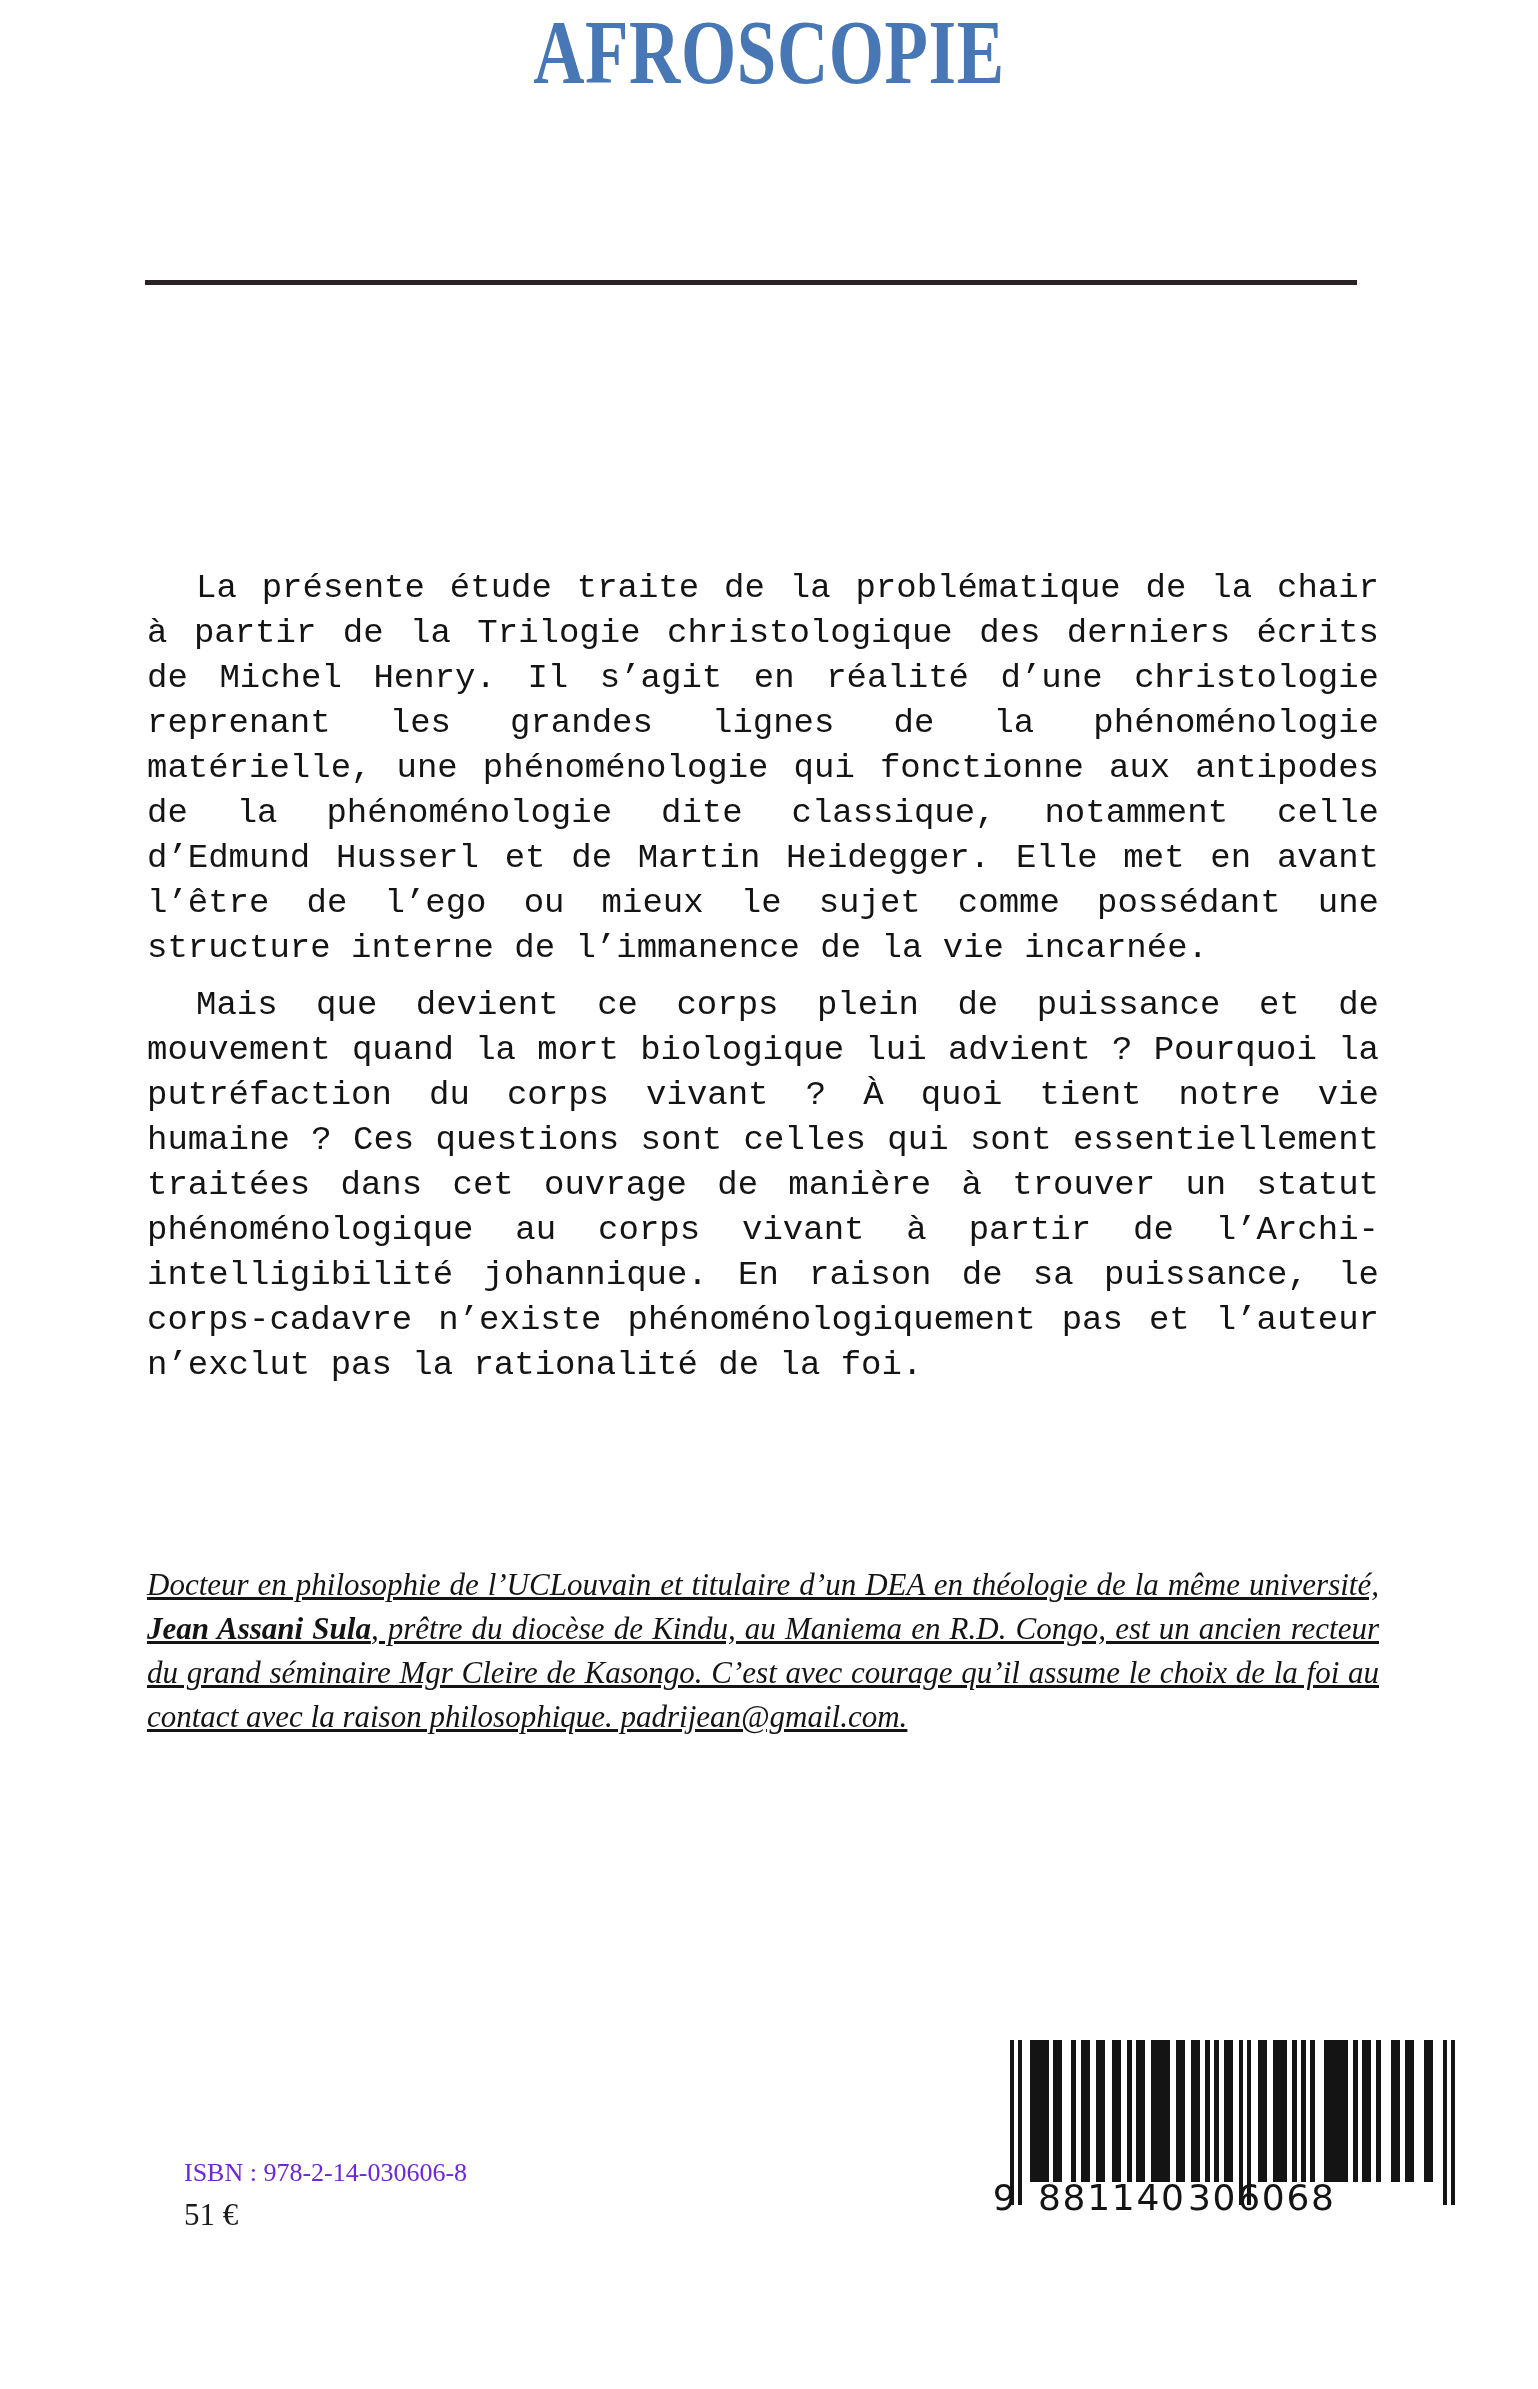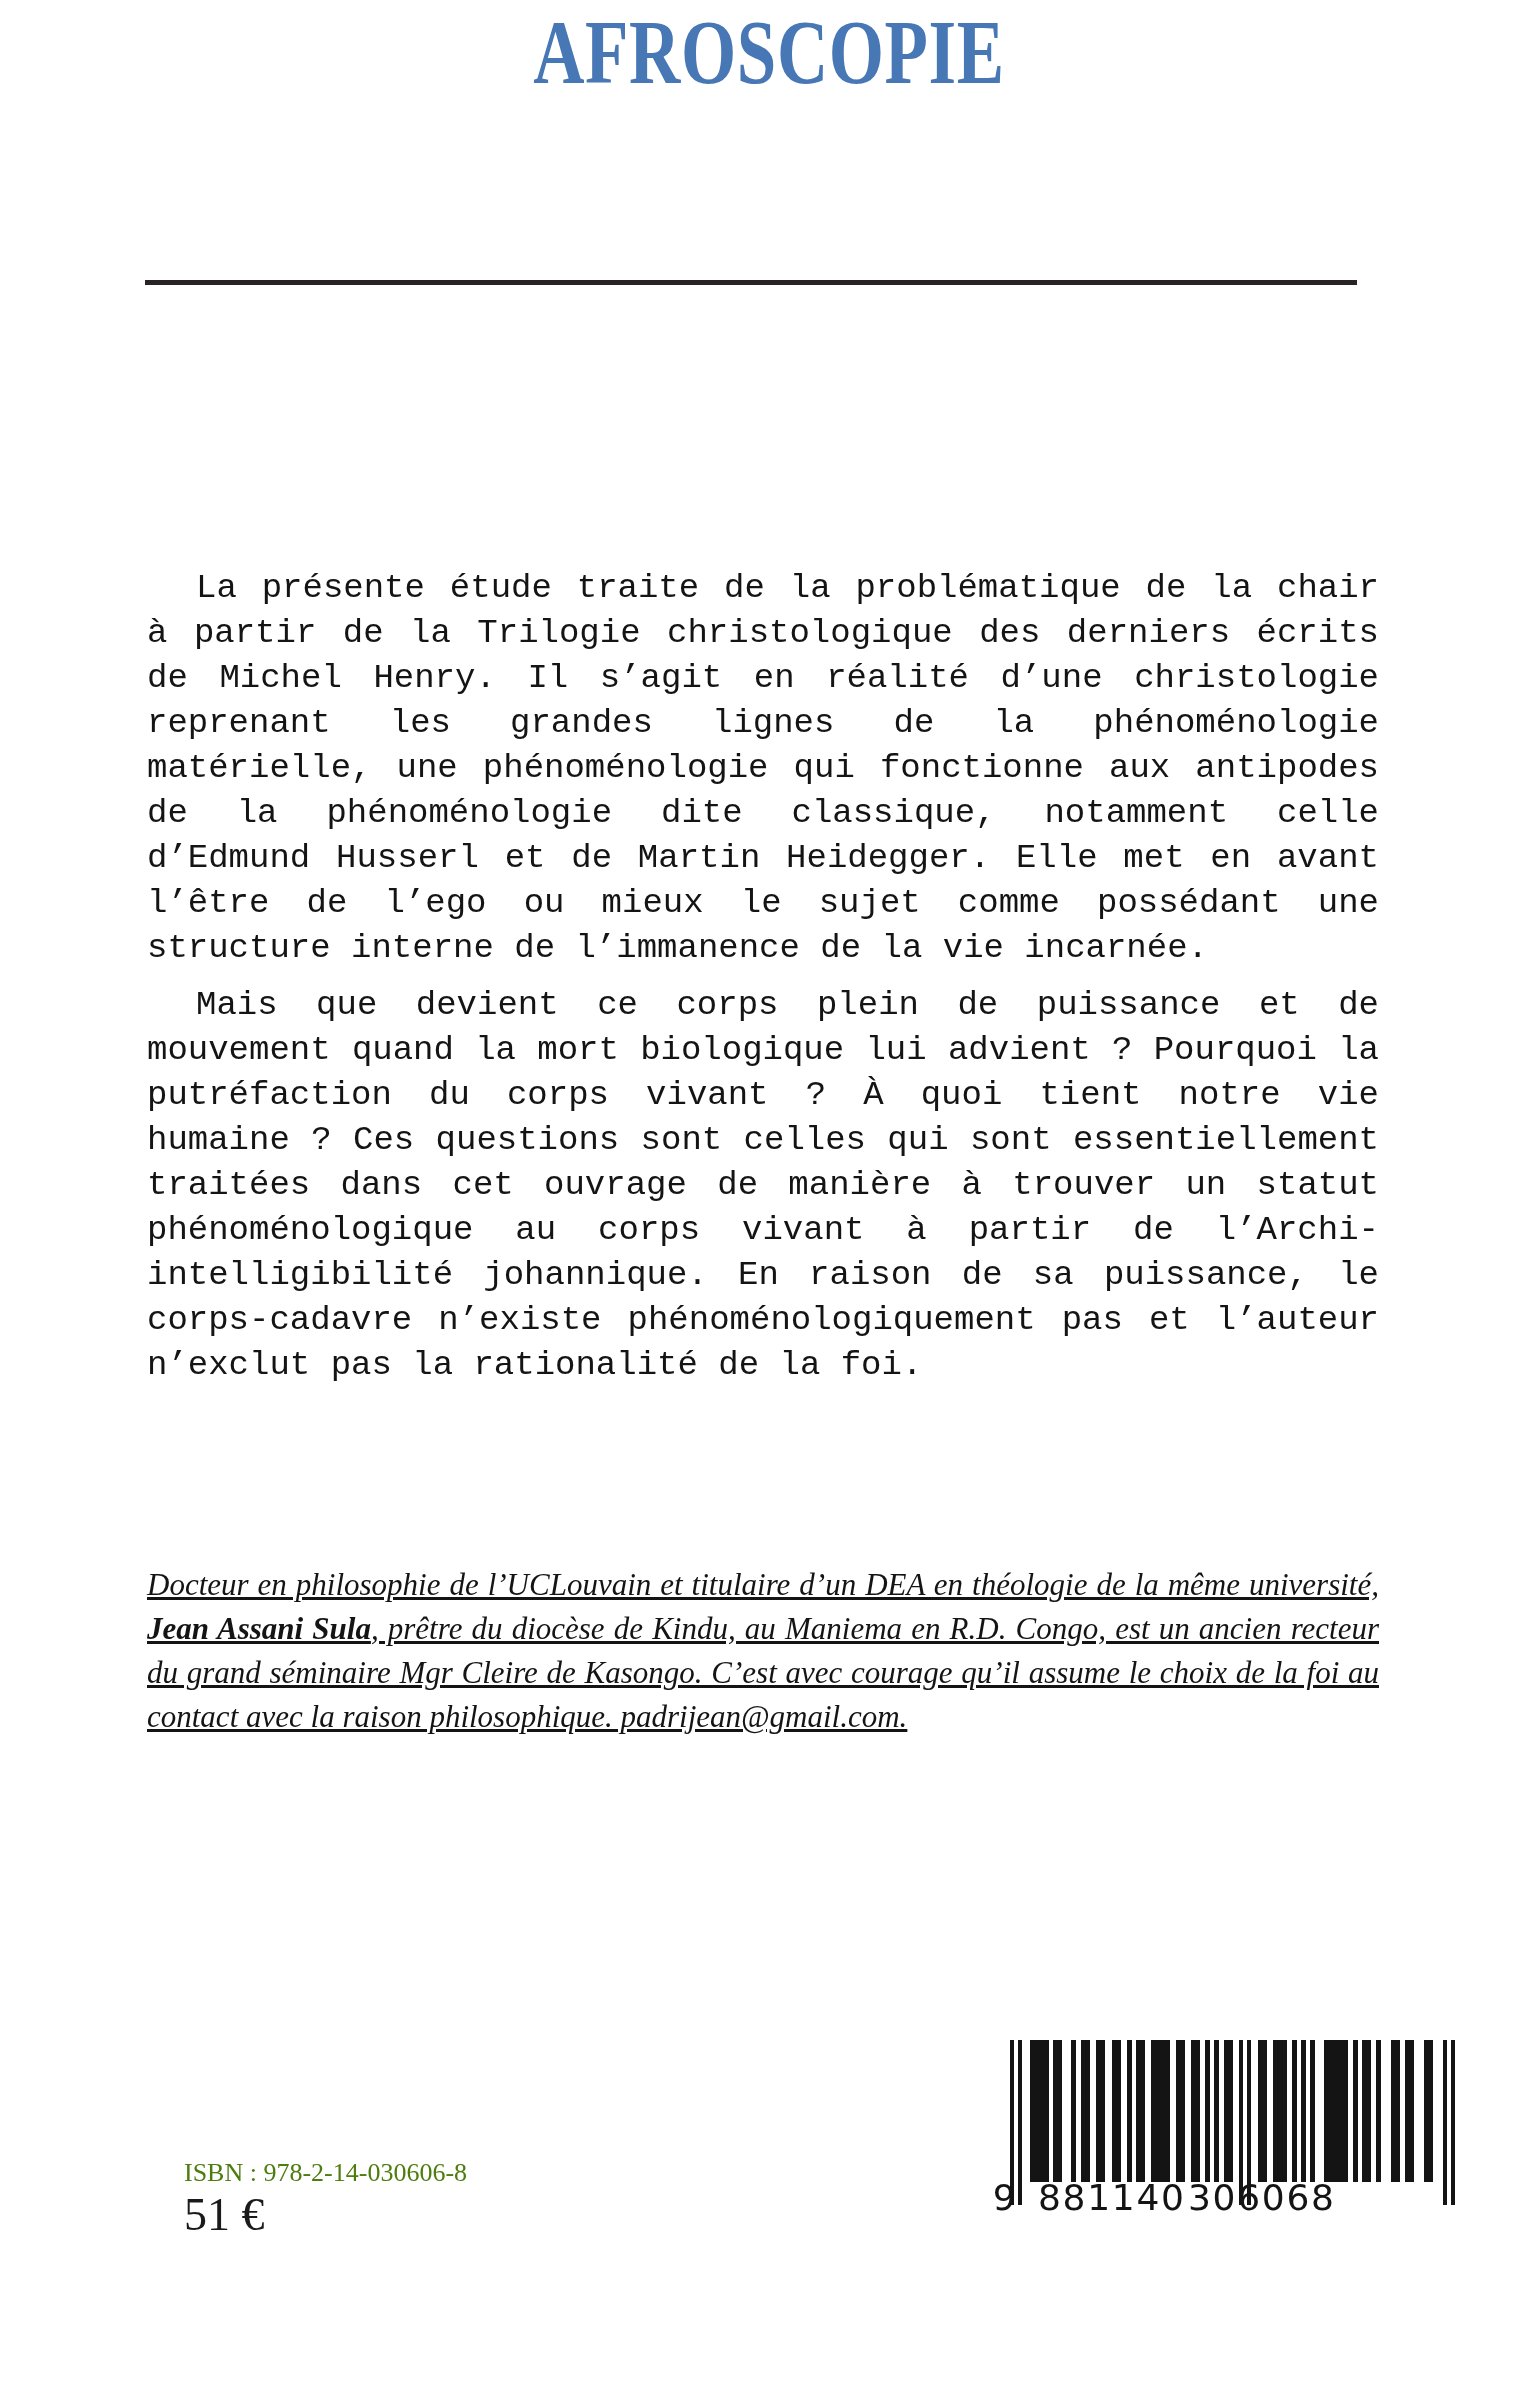--- a/index.html
+++ b/index.html
@@ -143,26 +143,26 @@
   
   .isbn-block {
     position: absolute;
     left: 184px;
     top: 2153px;
   }
   .isbn-text {
     font-family: "Liberation Serif", "DejaVu Serif", serif;
     font-size: 26px;
     line-height: 40px;
-    color: #4d7c0f;
+    color: #6d28d9;
     white-space: nowrap;
   }
   .price-text {
     font-family: "Liberation Serif", "DejaVu Serif", serif;
-    font-size: 46px;
+    font-size: 31px;
     line-height: 44px;
     color: #1a1a1a;
     white-space: nowrap;
   }
 
   
   .barcode-wrap {
     position: absolute;
     left: 991px;
     top: 2040px;

